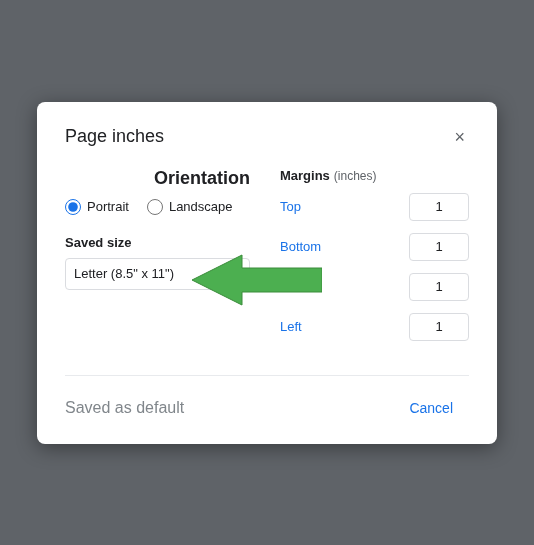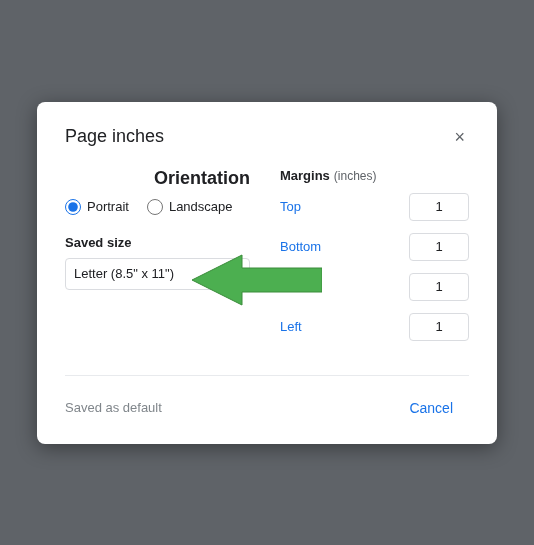--- a/index.html
+++ b/index.html
@@ -206,21 +206,21 @@
     .dialog-footer {
       display: flex;
       align-items: center;
       justify-content: space-between;
       margin-top: 24px;
       padding-top: 16px;
       border-top: 1px solid #e8eaed;
     }
 
     .saved-default-text {
-      font-size: 13px;
+      font-size: 16px;
       color: #80868b;
     }
 
     .footer-buttons {
       display: flex;
       gap: 4px;
     }
 
     .cancel-btn {
       background: none;

